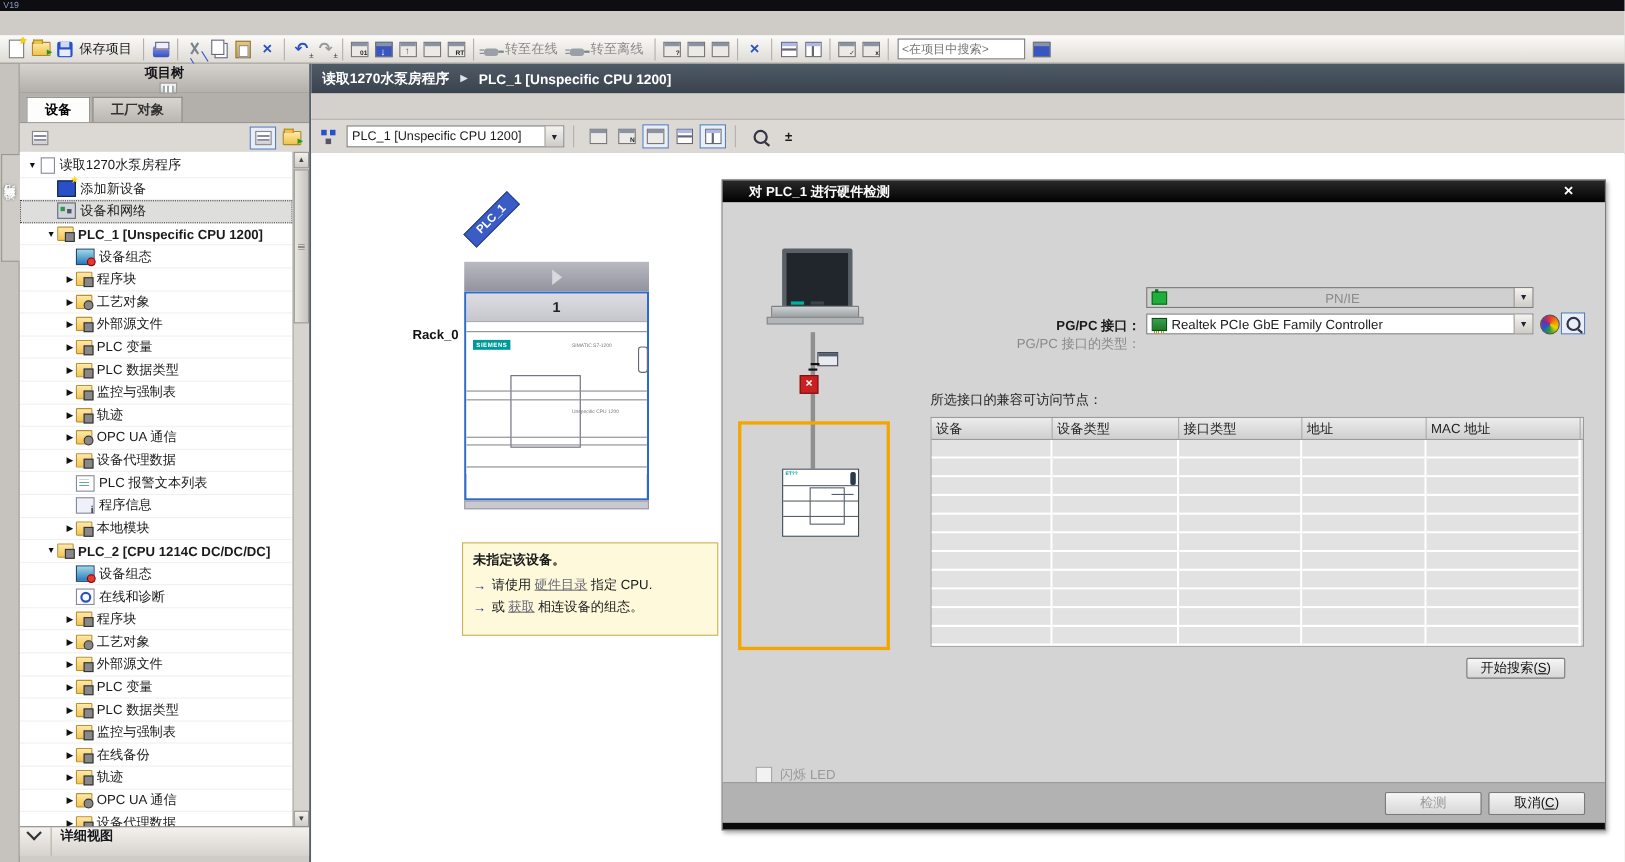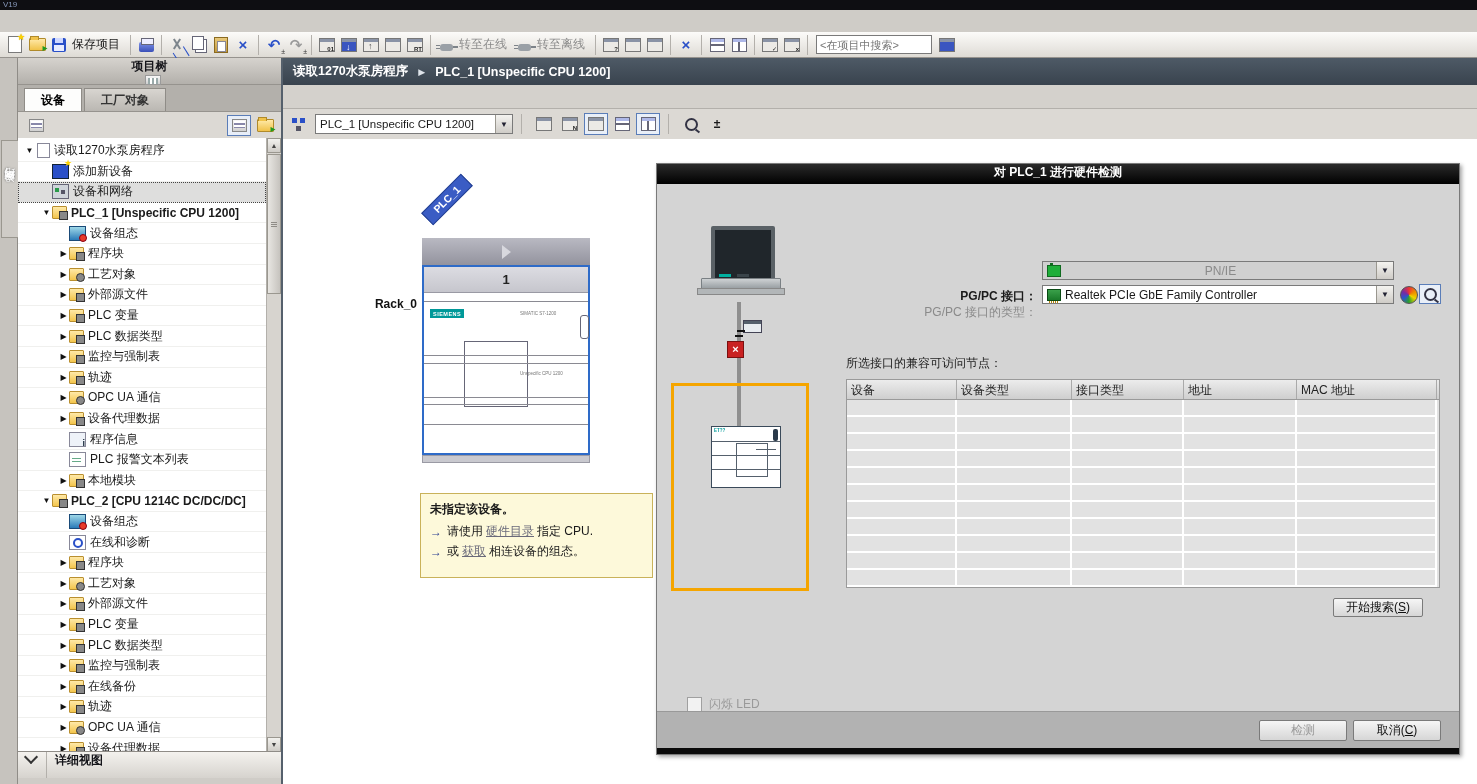--- a/index.html
+++ b/index.html
@@ -146,21 +146,21 @@
   .inner-rect{position:absolute;left:40px;top:48px;width:62px;height:64px;border:1px solid #667;}
   .dev-footband{position:absolute;left:139px;top:316px;width:168px;height:8px;background:#c9c9cf;border:1px solid #9a9aa4;box-sizing:border-box;}
   .rack-label{position:absolute;left:50px;top:158px;width:84px;text-align:right;font-weight:bold;color:#111;}
   .infobox{position:absolute;left:137px;top:354px;width:233px;height:85px;background:#fdf9da;border:1px solid #c9b25a;box-sizing:border-box;padding:7px 9px;}
   .infobox .ib-title{font-weight:bold;margin-bottom:5px;}
   .ib-line{display:flex;align-items:center;margin-top:3px;}
   .ib-arrow{color:#2a3f8f;font-weight:bold;margin-right:5px;}
   .ib-link{color:#6a6a7a;text-decoration:underline;margin:0 3px;}
   
   #dialog{position:absolute;left:656px;top:163px;width:804px;height:592px;background:#d4d4d4;border:1px solid #7a7a7a;box-sizing:border-box;box-shadow:2px 2px 4px rgba(0,0,0,0.35);}
-  .dlg-title{height:20px;background:linear-gradient(#2a2a2a,#000);color:#fff;font-weight:bold;display:flex;align-items:center;padding:0 24px;flex-direction:column;}
+  .dlg-title{height:20px;background:linear-gradient(#2a2a2a,#000);color:#fff;font-weight:bold;display:flex;align-items:center;padding:0 24px;}
   .dlg-title .sp{flex:1;}
   .dlg-close{color:#fff;font-size:15px;font-weight:bold;width:18px;text-align:center;line-height:18px;}
   .dlg-body{position:absolute;left:0;top:20px;right:0;bottom:42px;background:#d4d4d4;}
   
   .laptop{position:absolute;left:40px;top:42px;width:86px;height:76px;}
   .lt-screen{position:absolute;left:14px;top:0;width:56px;height:50px;background:#20262b;border:4px solid #5a6166;border-radius:2px;}
   .lt-screen:after{content:"";position:absolute;left:4px;bottom:3px;width:12px;height:3px;background:#00b0a0;box-shadow:18px 0 0 0 #3a444a;}
   .lt-base{position:absolute;left:4px;top:52px;width:78px;height:9px;background:linear-gradient(#cdd1d3,#9aa0a4);border:1px solid #7a8084;border-radius:1px;}
   .lt-foot{position:absolute;left:0;top:62px;width:86px;height:5px;background:#b2b6b8;border:1px solid #888;}
   .vline{position:absolute;left:80px;top:118px;width:4px;height:126px;background:#8f8f8f;}
@@ -425,27 +425,27 @@
           <span class="ti fold ti-opcua"></span>
           <span class="tlab">OPC UA 通信</span>
         </div>
         <div class="trow" style="padding-left: 40px;">
           <span class="texp">▶</span>
           <span class="ti fold ti-proxy-data"></span>
           <span class="tlab">设备代理数据</span>
         </div>
         <div class="trow" style="padding-left: 40px;">
           <span class="texp"></span>
+          <span class="ti ti-alarm-texts"></span>
+          <span class="tlab">PLC 报警文本列表</span>
+        </div>
+        <div class="trow" style="padding-left: 40px;">
+          <span class="texp"></span>
           <span class="ti ti-program-info"></span>
           <span class="tlab">程序信息</span>
-        </div>
-        <div class="trow" style="padding-left: 40px;">
-          <span class="texp"></span>
-          <span class="ti ti-alarm-texts"></span>
-          <span class="tlab">PLC 报警文本列表</span>
         </div>
         <div class="trow" style="padding-left: 40px;">
           <span class="texp">▶</span>
           <span class="ti fold ti-local-modules"></span>
           <span class="tlab">本地模块</span>
         </div>
         <div class="trow bold" style="padding-left: 23px;">
           <span class="texp">▼</span>
           <span class="ti fold ti-plc"></span>
           <span class="tlab">PLC_2 [CPU 1214C DC/DC/DC]</span>

